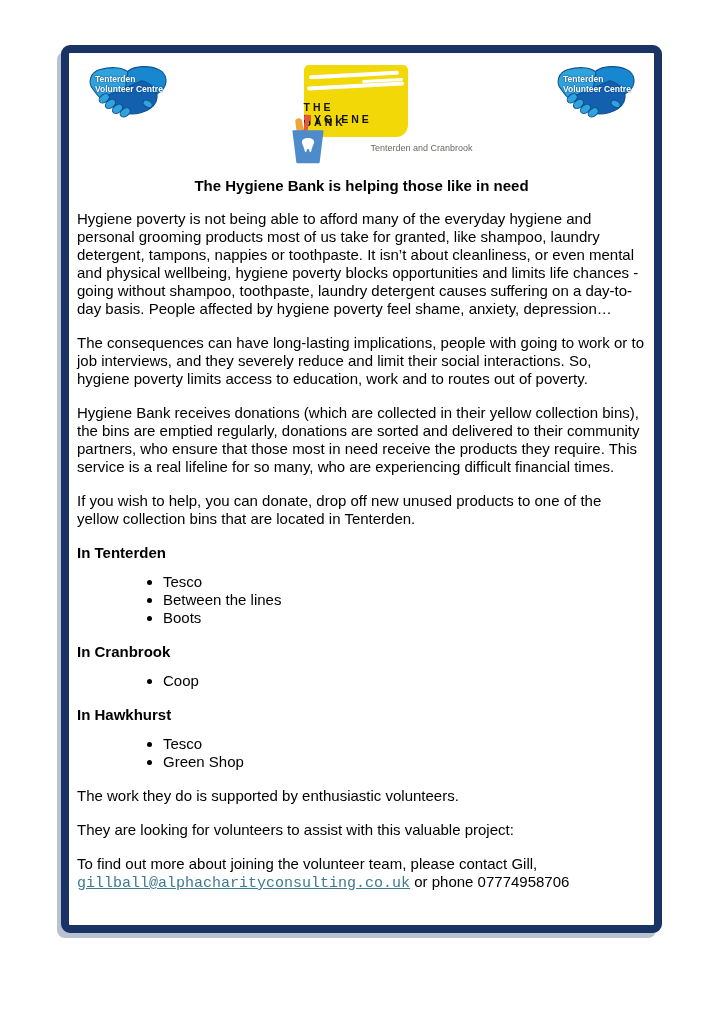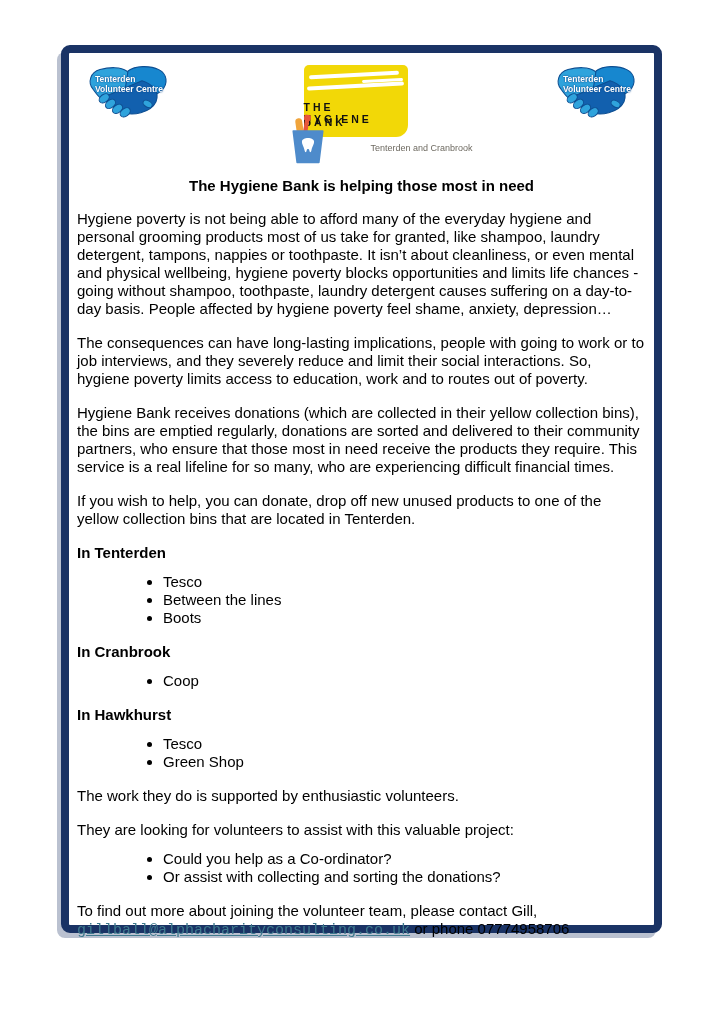--- a/index.html
+++ b/index.html
@@ -114,21 +114,21 @@
             </g>
           </g>
         </svg>
         <div class="vc-text">
           <div>Tenterden</div>
           <div>Volunteer Centre</div>
         </div>
       </div>
     </div>
 
-    <div class="doc-title">The Hygiene Bank is helping those most in need</div>
+    <div class="doc-title">The Hygiene Bank is helping those like in need</div>
 
     <p>Hygiene poverty is not being able to afford many of the everyday hygiene and personal grooming products most of us take for granted, like shampoo, laundry detergent, tampons, nappies or toothpaste. It isn’t about cleanliness, or even mental and physical wellbeing, hygiene poverty blocks opportunities and limits life chances - going without shampoo, toothpaste, laundry detergent causes suffering on a day-to-day basis. People affected by hygiene poverty feel shame, anxiety, depression…</p>
     <p>The consequences can have long-lasting implications, people with going to work or to job interviews, and they severely reduce and limit their social interactions. So, hygiene poverty limits access to education, work and to routes out of poverty.</p>
     <p>Hygiene Bank receives donations (which are collected in their yellow collection bins), the bins are emptied regularly, donations are sorted and delivered to their community partners, who ensure that those most in need receive the products they require. This service is a real lifeline for so many, who are experiencing difficult financial times.</p>
     <p>If you wish to help, you can donate, drop off new unused products to one of the yellow collection bins that are located in Tenterden.</p>
 
 
     <p class="subhead">In Tenterden</p>
     <ul>
       <li>Tesco</li>
@@ -142,24 +142,20 @@
     </ul>
 
     <p class="subhead">In Hawkhurst</p>
     <ul>
       <li>Tesco</li>
       <li>Green Shop</li>
     </ul>
 
     <p>The work they do is supported by enthusiastic volunteers.</p>
     <p>They are looking for volunteers to assist with this valuable project:</p>
-    <ul>
-      <li>Could you help as a Co-ordinator?</li>
-      <li>Or assist with collecting and sorting the donations?</li>
-    </ul>
 
     <p>
       <span>To find out more about joining the volunteer team, please contact Gill,</span>
       <a href="#" class="email">gillball@alphacharityconsulting.co.uk</a><span> or phone 07774958706</span>
     </p>
 
   </div>
 </div>
 
 </body></html>

